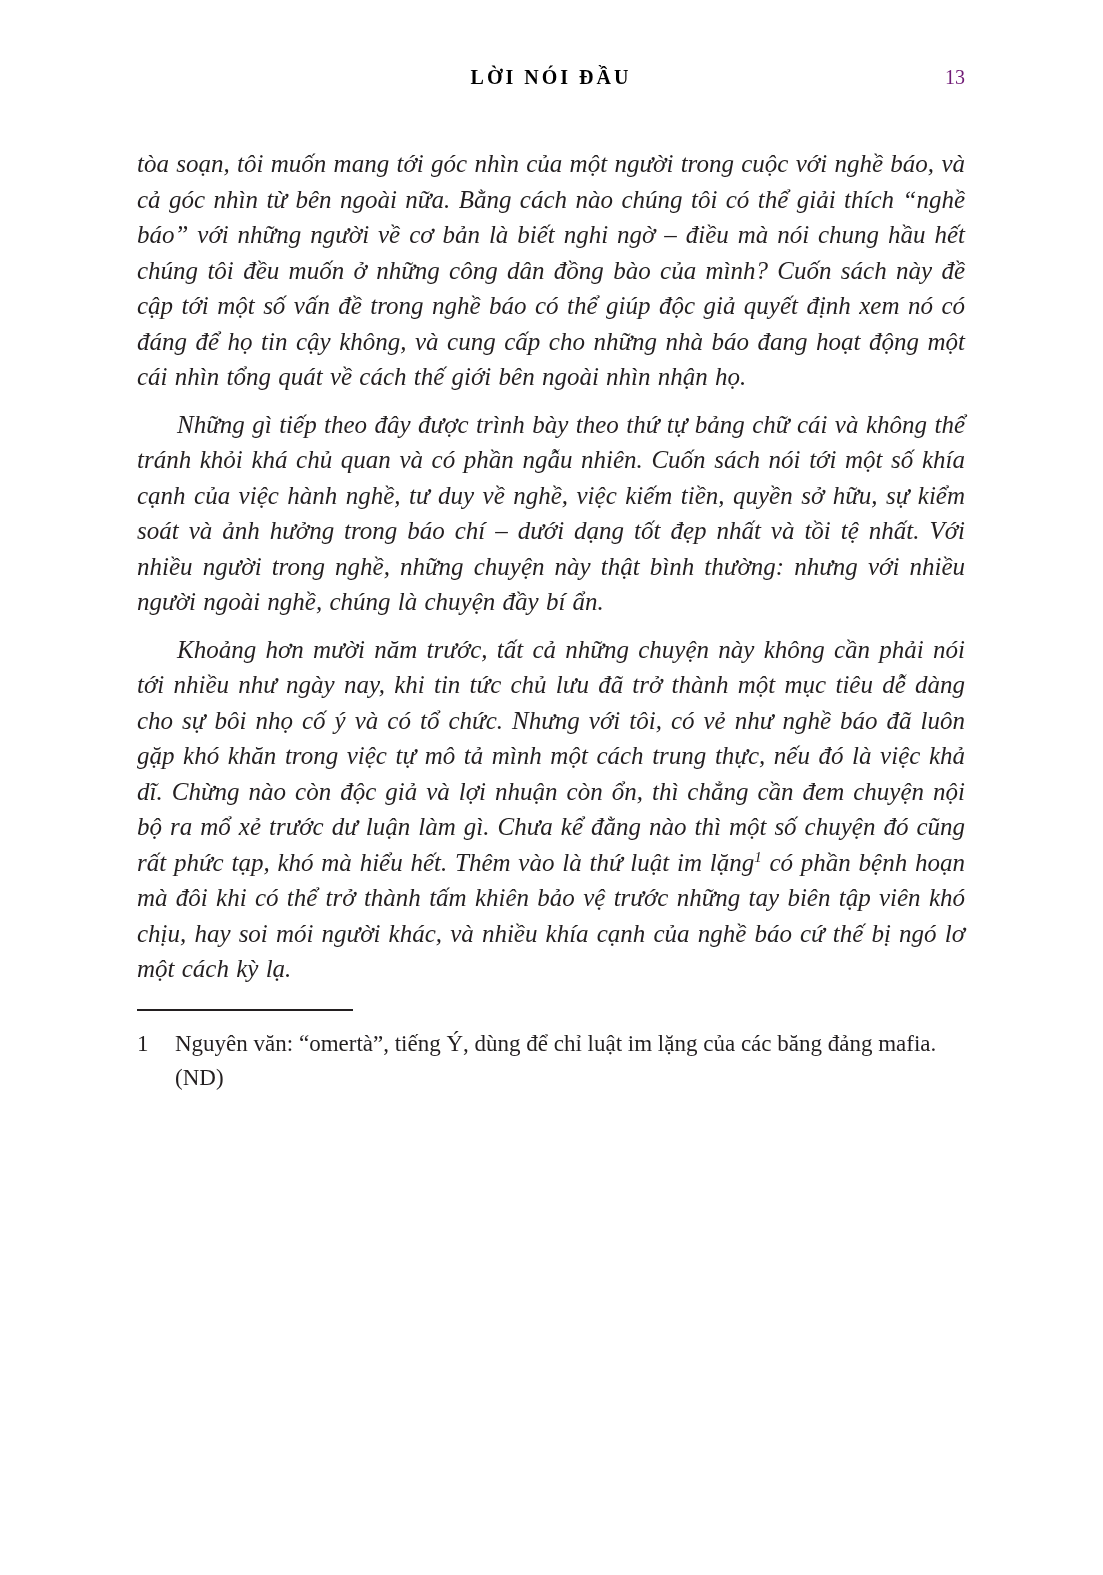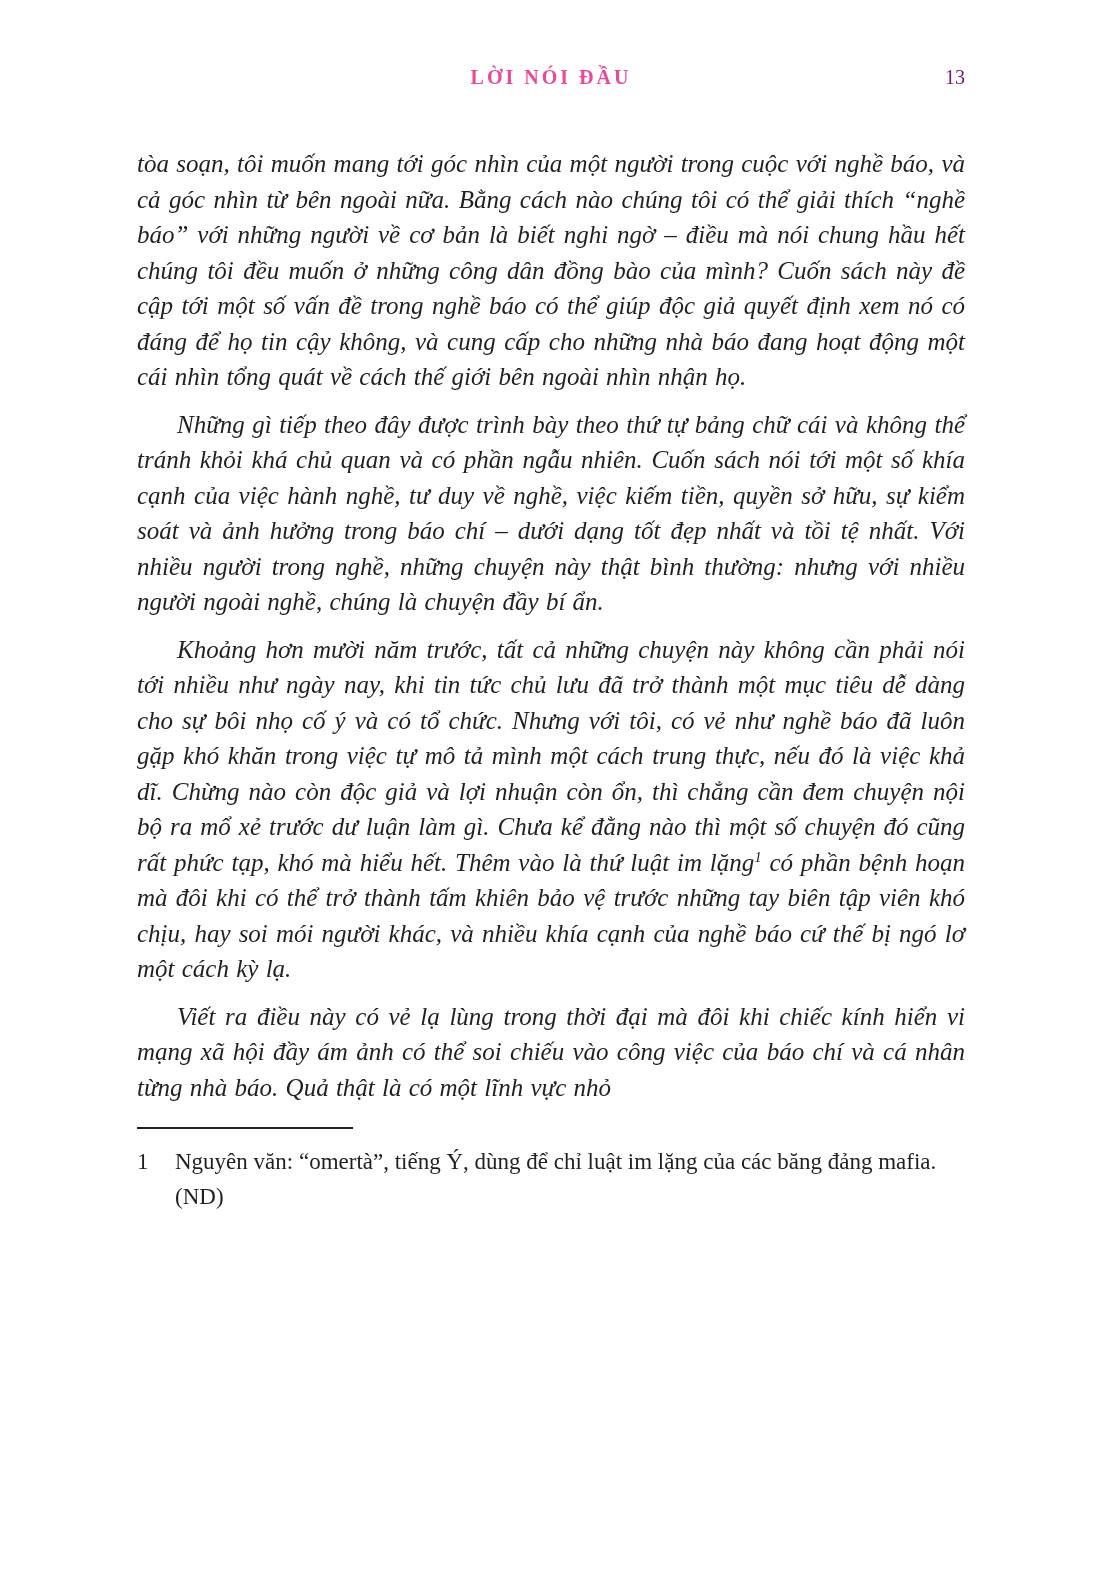--- a/index.html
+++ b/index.html
@@ -18,21 +18,21 @@
   .page-header {
     position: relative;
     height: 30px;
     margin-bottom: 50px;
   }
   .header-title {
     text-align: center;
     font-size: 20px;
     font-weight: bold;
     letter-spacing: 3px;
-    color: #ec4899;
+    color: #000000;
   }
   .page-number {
     position: absolute;
     right: 0;
     top: 0;
     font-size: 20px;
     font-weight: normal;
     letter-spacing: 0;
     color: #701a75;
   }
@@ -83,21 +83,20 @@
   </header>
 
   <main class="body-text">
 
     <p class="para">tòa soạn, tôi muốn mang tới góc nhìn của một người trong cuộc với nghề báo, và cả góc nhìn từ bên ngoài nữa. Bằng cách nào chúng tôi có thể giải thích “nghề báo” với những người về cơ bản là biết nghi ngờ – điều mà nói chung hầu hết chúng tôi đều muốn ở những công dân đồng bào của mình? Cuốn sách này đề cập tới một số vấn đề trong nghề báo có thể giúp độc giả quyết định xem nó có đáng để họ tin cậy không, và cung cấp cho những nhà báo đang hoạt động một cái nhìn tổng quát về cách thế giới bên ngoài nhìn nhận họ.</p>
 
     <p class="para indent">Những gì tiếp theo đây được trình bày theo thứ tự bảng chữ cái và không thể tránh khỏi khá chủ quan và có phần ngẫu nhiên. Cuốn sách nói tới một số khía cạnh của việc hành nghề, tư duy về nghề, việc kiếm tiền, quyền sở hữu, sự kiểm soát và ảnh hưởng trong báo chí – dưới dạng tốt đẹp nhất và tồi tệ nhất. Với nhiều người trong nghề, những chuyện này thật bình thường: nhưng với nhiều người ngoài nghề, chúng là chuyện đầy bí ẩn.</p>
 
     <p class="para indent"><span>Khoảng hơn mười năm trước, tất cả những chuyện này không cần phải nói tới nhiều như ngày nay, khi tin tức chủ lưu đã trở thành một mục tiêu dễ dàng cho sự bôi nhọ cố ý và có tổ chức. Nhưng với tôi, có vẻ như nghề báo đã luôn gặp khó khăn trong việc tự mô tả mình một cách trung thực, nếu đó là việc khả dĩ. Chừng nào còn độc giả và lợi nhuận còn ổn, thì chẳng cần đem chuyện nội bộ ra mổ xẻ trước dư luận làm gì. Chưa kể đằng nào thì một số chuyện đó cũng rất phức tạp, khó mà hiểu hết. Thêm vào là thứ luật im lặng</span><sup class="fn-ref">1</sup><span> có phần bệnh hoạn mà đôi khi có thể trở thành tấm khiên bảo vệ trước những tay biên tập viên khó chịu, hay soi mói người khác, và nhiều khía cạnh của nghề báo cứ thế bị ngó lơ một cách kỳ lạ.</span></p>
 
-    <p class="para indent">Viết ra điều này có vẻ lạ lùng trong thời đại mà đôi khi chiếc kính hiển vi mạng xã hội đầy ám ảnh có thể soi chiếu vào công việc của báo chí và cá nhân từng nhà báo. Quả thật là có một lĩnh vực nhỏ</p>
 
   </main>
 
   <footer class="footnote-area">
     <div class="footnote-rule"></div>
     <div class="footnote">
       <span class="fn-marker">1</span>
       <span class="fn-text">Nguyên văn: “omertà”, tiếng Ý, dùng để chỉ luật im lặng của các băng đảng mafia. (ND)</span>
     </div>
   </footer>

